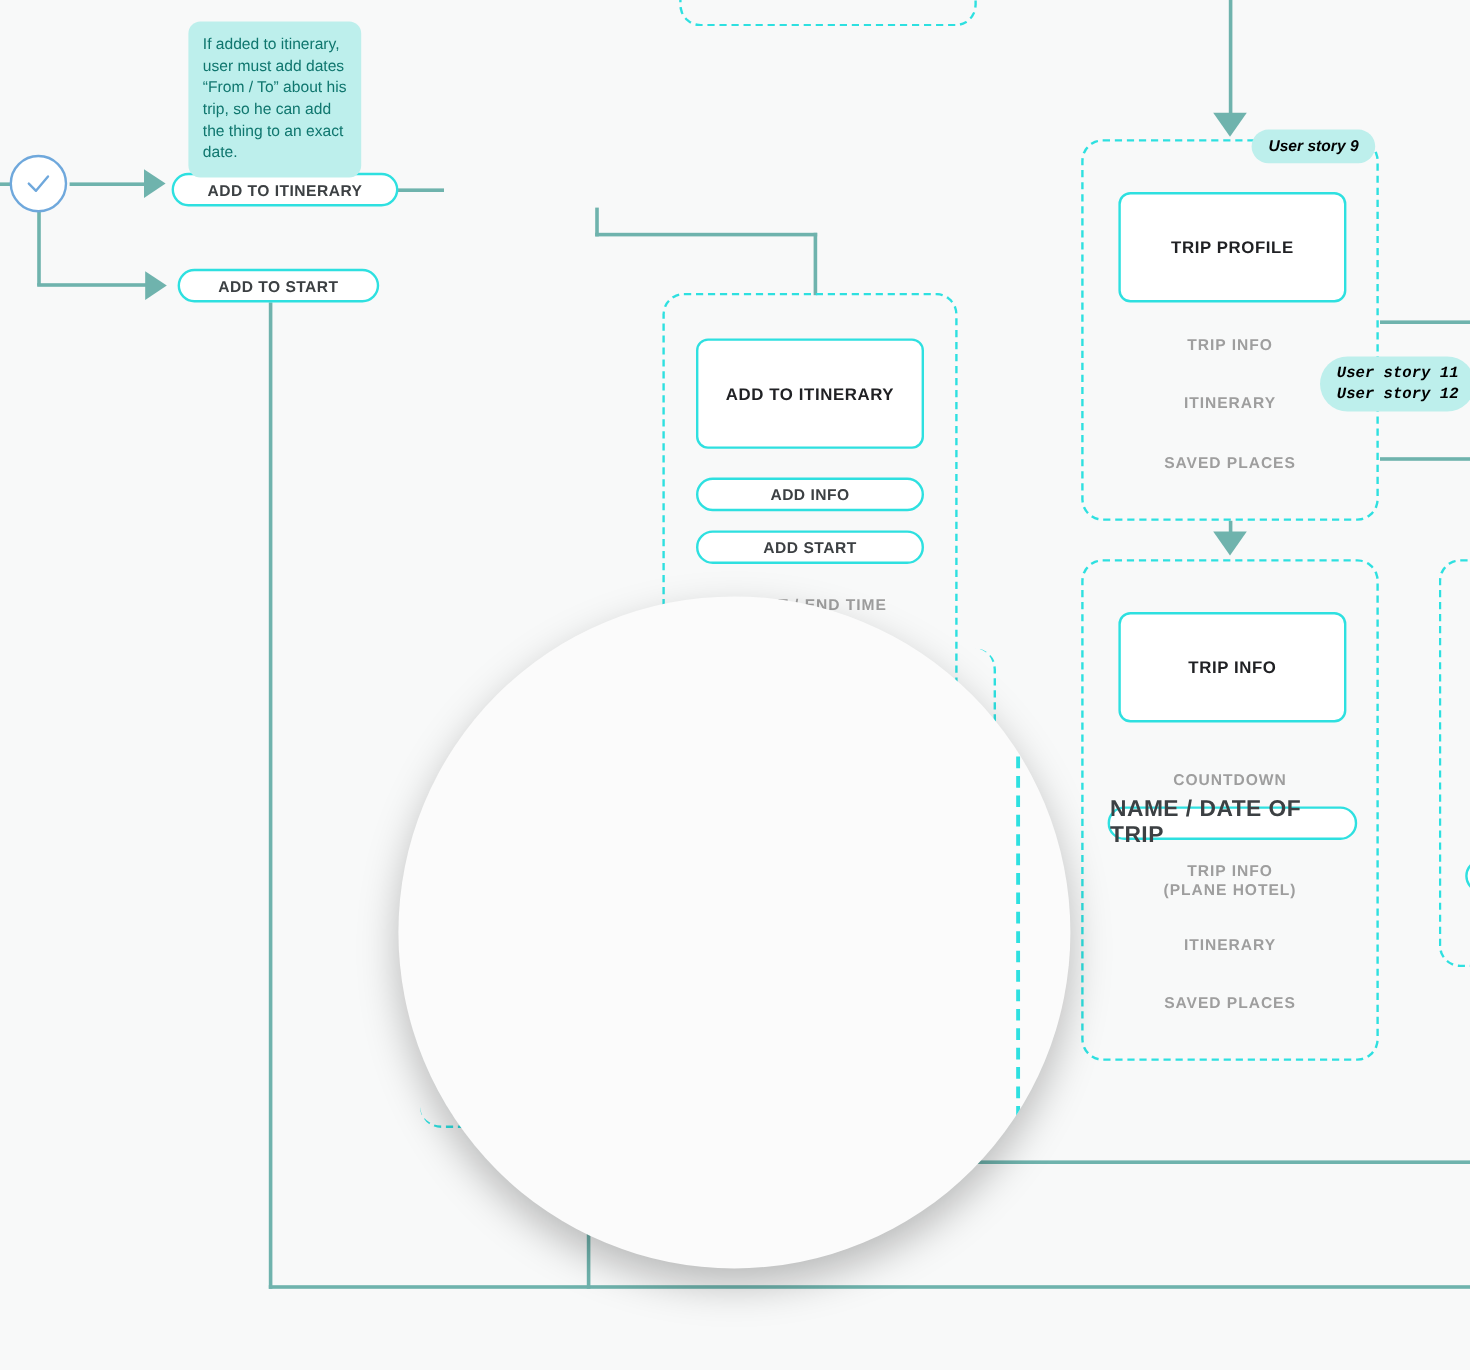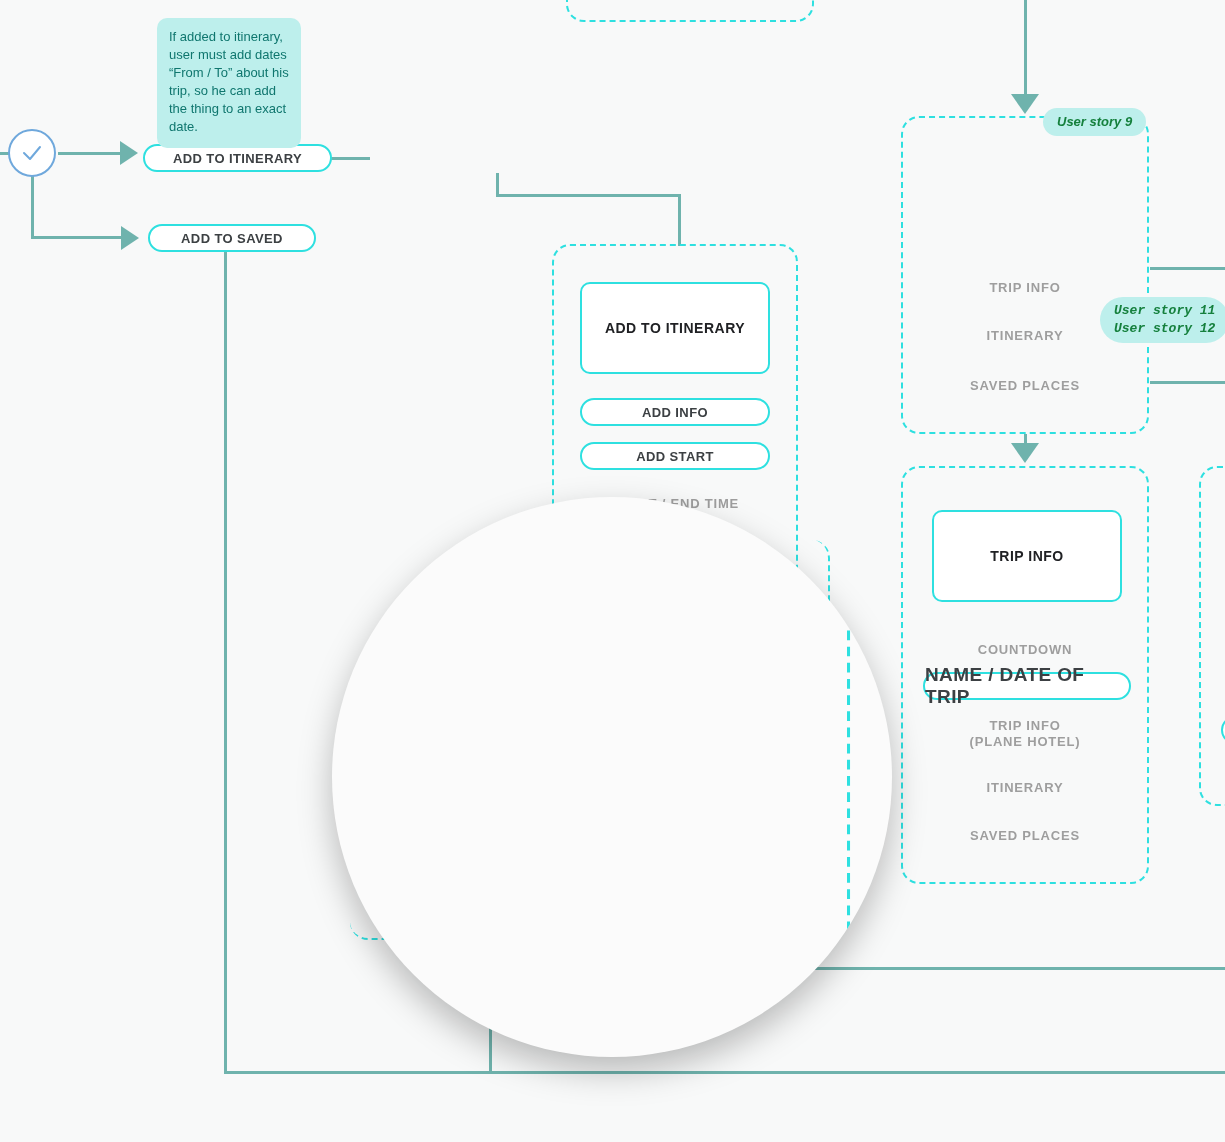--- a/index.html
+++ b/index.html
@@ -60,21 +60,21 @@
   
   .note{
     position:absolute;box-sizing:border-box;
     background:#bdefec;border-radius:10px;
     color:#0f766e;font-size:13px;line-height:18px;
     padding:10px 12px;
   }
   .story{
     position:absolute;box-sizing:border-box;
     background:#bdefec;border-radius:999px;
-    color:#15803d;font-weight:bold;font-style:italic;
+    color:#000000;font-weight:bold;font-style:italic;
     font-size:13px;line-height:18px;
     display:flex;flex-direction:column;align-items:center;justify-content:center;
     padding:5px 14px;white-space:nowrap;
   }
 
   
   #lens{
     position:absolute;left:332px;top:497px;width:560px;height:560px;
     border-radius:50%;overflow:hidden;
     background:#fbfbfb;
@@ -123,21 +123,21 @@
     <div class="check-node" style="left:8px;top:129px;">
       <span>
         <svg width="24" height="24" viewBox="0 0 24 24" fill="none" stroke="#6fa8dc" stroke-width="2" stroke-linecap="round" stroke-linejoin="round">
           <polyline points="4,12 10,18 20,6"></polyline>
         </svg>
       </span>
     </div>
 
     <div class="pill" style="left:143px;top:144px;width:189px;height:28px;font-size:13px;">ADD TO ITINERARY</div>
 
-    <div class="pill" style="left:148px;top:224px;width:168px;height:28px;font-size:13px;">ADD TO SAVED</div>
+    <div class="pill" style="left:148px;top:224px;width:168px;height:28px;font-size:13px;">ADD TO START</div>
 
 
     <div class="note" style="left:157px;top:18px;width:144px;height:130px;">If added to itinerary, user must add dates “From / To” about his trip, so he can add the thing to an exact date.</div>
 
     <div class="card" style="left:566px;top:-120px;width:248px;height:142px;"></div>
 
     <div class="card" style="left:552px;top:244px;width:246px;height:432px;">
       <div class="boxbtn" style="left:26px;top:36px;width:190px;height:92px;font-size:14px;">ADD TO ITINERARY</div>
       <div class="pill" style="left:26px;top:152px;width:190px;height:28px;font-size:13px;">ADD INFO</div>
       <div class="pill" style="left:26px;top:196px;width:190px;height:28px;font-size:13px;">ADD START</div>
@@ -147,20 +147,21 @@
     <div class="card" style="left:350px;top:540px;width:480px;height:400px;border-top:none;border-left:none;"></div>
 
     <div class="story" style="left:498px;top:656px;">
       <span>User story 4</span>
       <span>User story 5</span>
     </div>
 
     <div class="note" style="left:541px;top:779px;width:248px;height:145px;font-size:15px;line-height:27px;padding:28px 26px;">User can add “Plane / Hotel / Rental transporation” here.</div>
 
     <div class="card" style="left:901px;top:116px;width:248px;height:318px;">
+      <div class="boxbtn" style="left:29px;top:42px;width:190px;height:92px;font-size:14px;">TRIP PROFILE</div>
       <div class="glabel" style="left:0;top:162px;">TRIP INFO</div>
       <div class="glabel" style="left:0;top:210px;">ITINERARY</div>
       <div class="glabel" style="left:0;top:260px;">SAVED PLACES</div>
     </div>
 
     <div class="story" style="left:1043px;top:108px;">
       <span>User story 9</span>
     </div>
 
     <div class="story" style="left:1100px;top:297px;font-family:Liberation Mono, monospace;">

